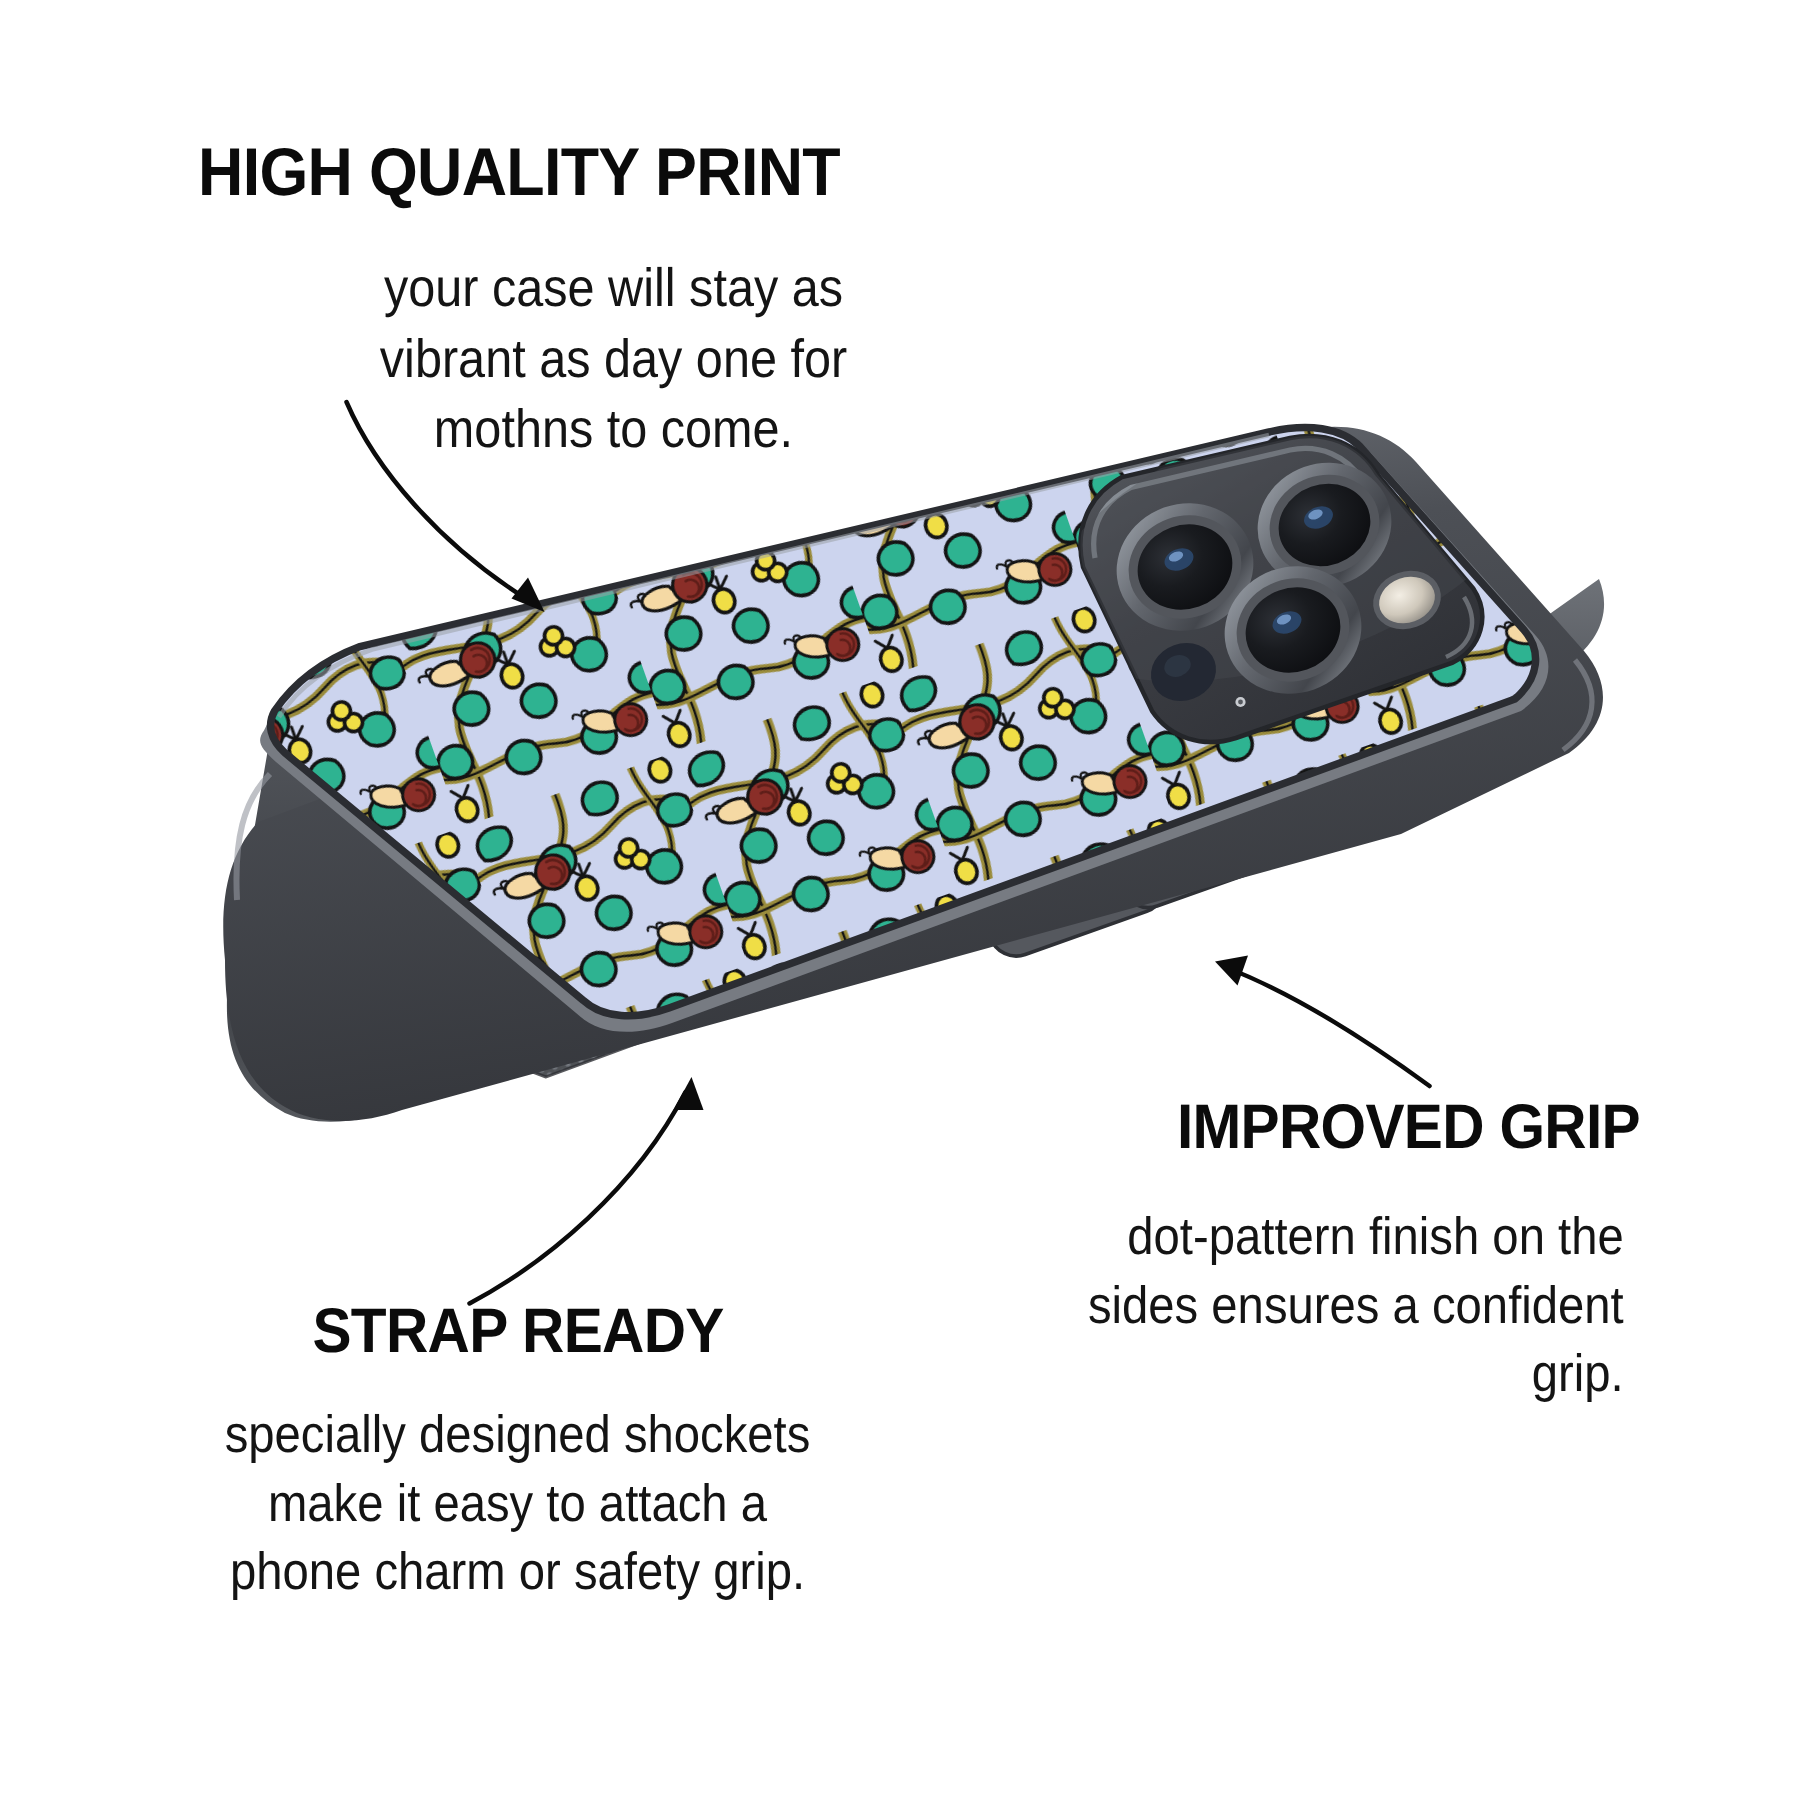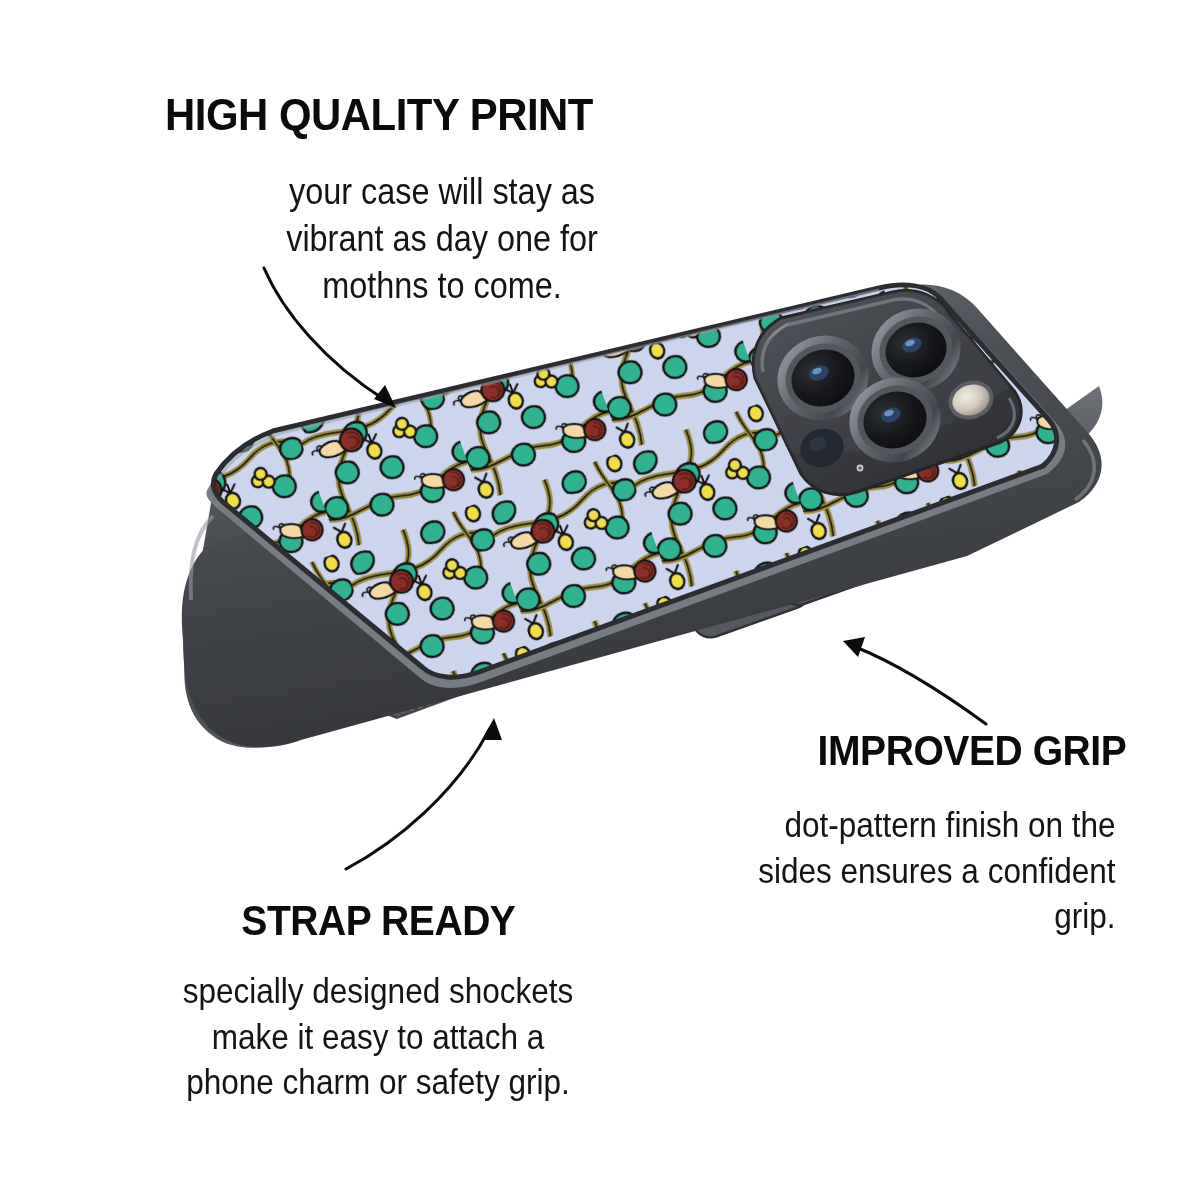--- a/index.html
+++ b/index.html
@@ -3,21 +3,21 @@
 <meta charset="utf-8">
 <style>
   html,body{margin:0;padding:0;}
   body{
     width:1200px;height:1200px;
     background:#ffffff;
     font-family:"Liberation Sans","DejaVu Sans",sans-serif;
     overflow:hidden;
     position:relative;
   }
-  #stage{position:absolute;inset:0;width:972px;height:1200px;margin-left:33px;}
+  #stage{position:absolute;inset:0;width:972px;height:1200px;}
 
   
   .feature{position:absolute;}
   .f-title{
     font-weight:700;
     color:#0b0b0b;
     letter-spacing:-0.5px;
     line-height:1.0;
     white-space:nowrap;
     transform:scaleX(0.93);
@@ -29,21 +29,21 @@
     line-height:1.30;
     transform:scaleX(0.90);
   }
 
   
   #feat-print{left:132px;top:92px;width:560px;}
   #feat-print .f-title{font-size:45px;}
   #feat-print .f-body{font-size:36px;text-align:center;margin-top:32px;width:430px;margin-left:62px;transform-origin:center center;}
 
   
-  #feat-strap{left:110px;top:900px;width:470px;text-align:center;}
+  #feat-strap{left:110px;top:866px;width:470px;text-align:center;}
   #feat-strap .f-title{font-size:42px;transform-origin:center center;display:inline-block;}
   #feat-strap .f-body{font-size:35px;margin-top:26px;transform-origin:center center;}
 
   
   #feat-grip{left:655px;top:730px;width:450px;text-align:right;}
   #feat-grip .f-title{font-size:42px;transform-origin:center center;display:inline-block;}
   #feat-grip .f-body{font-size:35px;margin-top:30px;transform-origin:center center;}
 
   .arrow-layer{position:absolute;inset:0;pointer-events:none;}
   .phone-layer{position:absolute;inset:0;}

